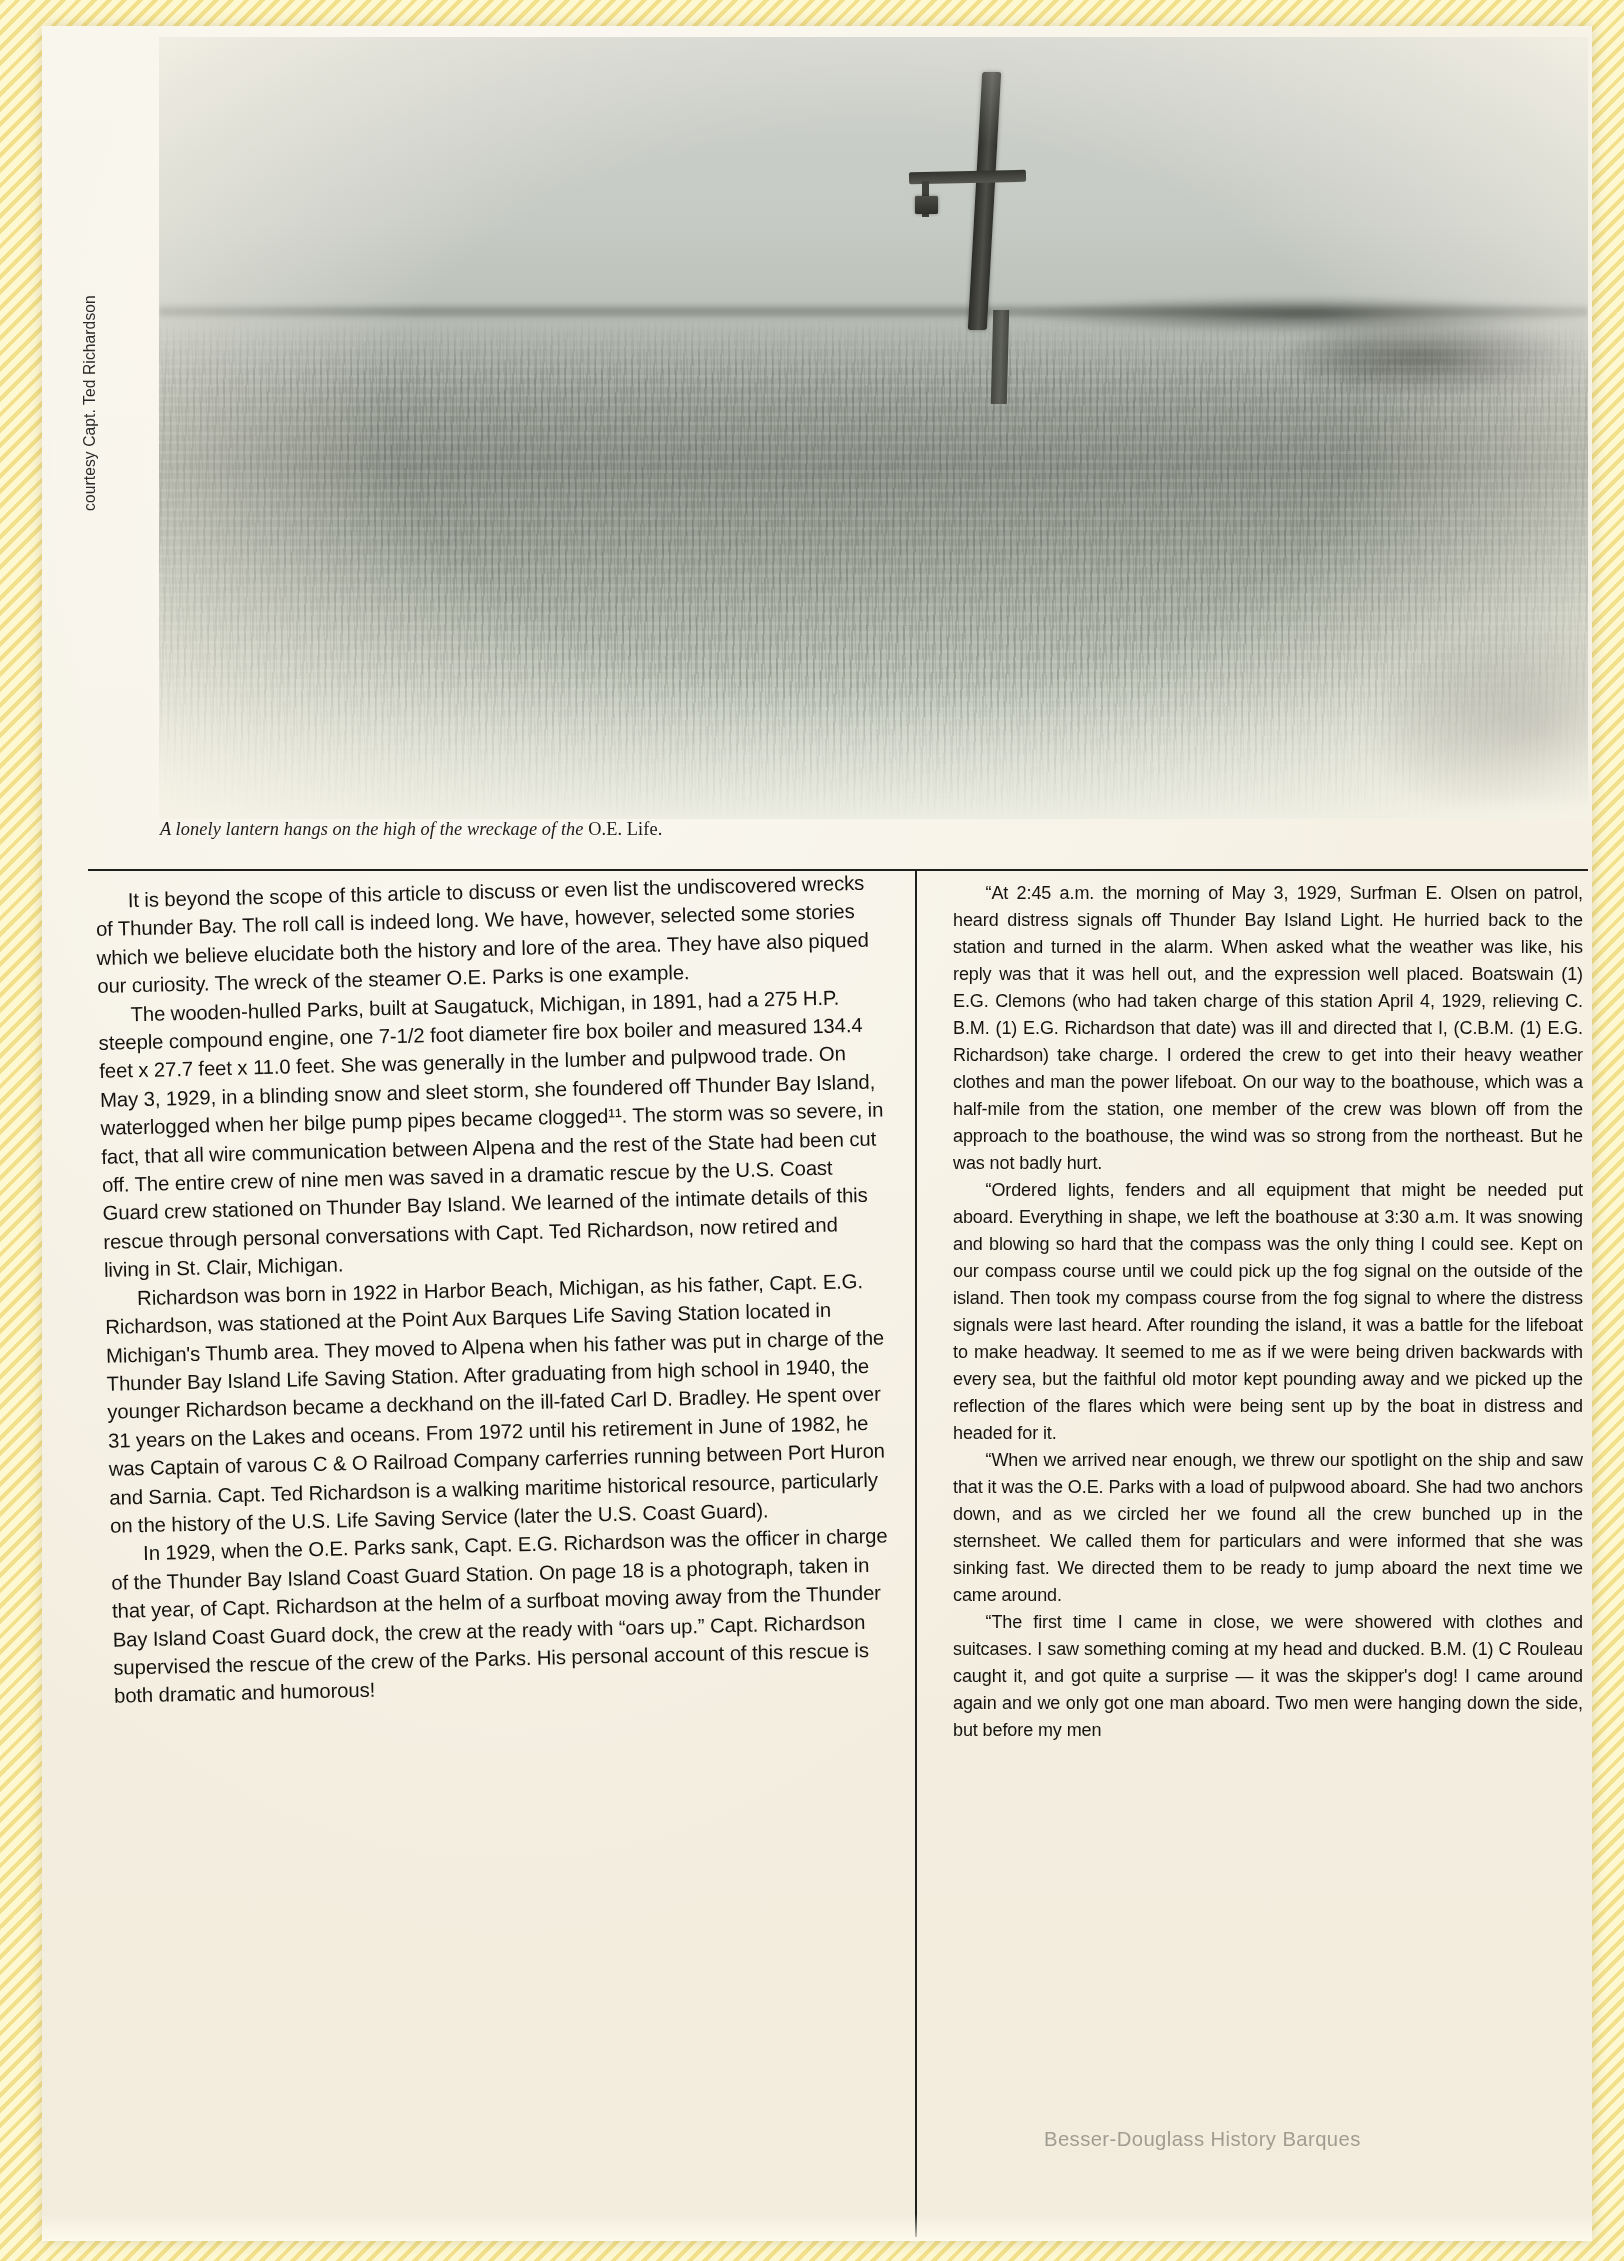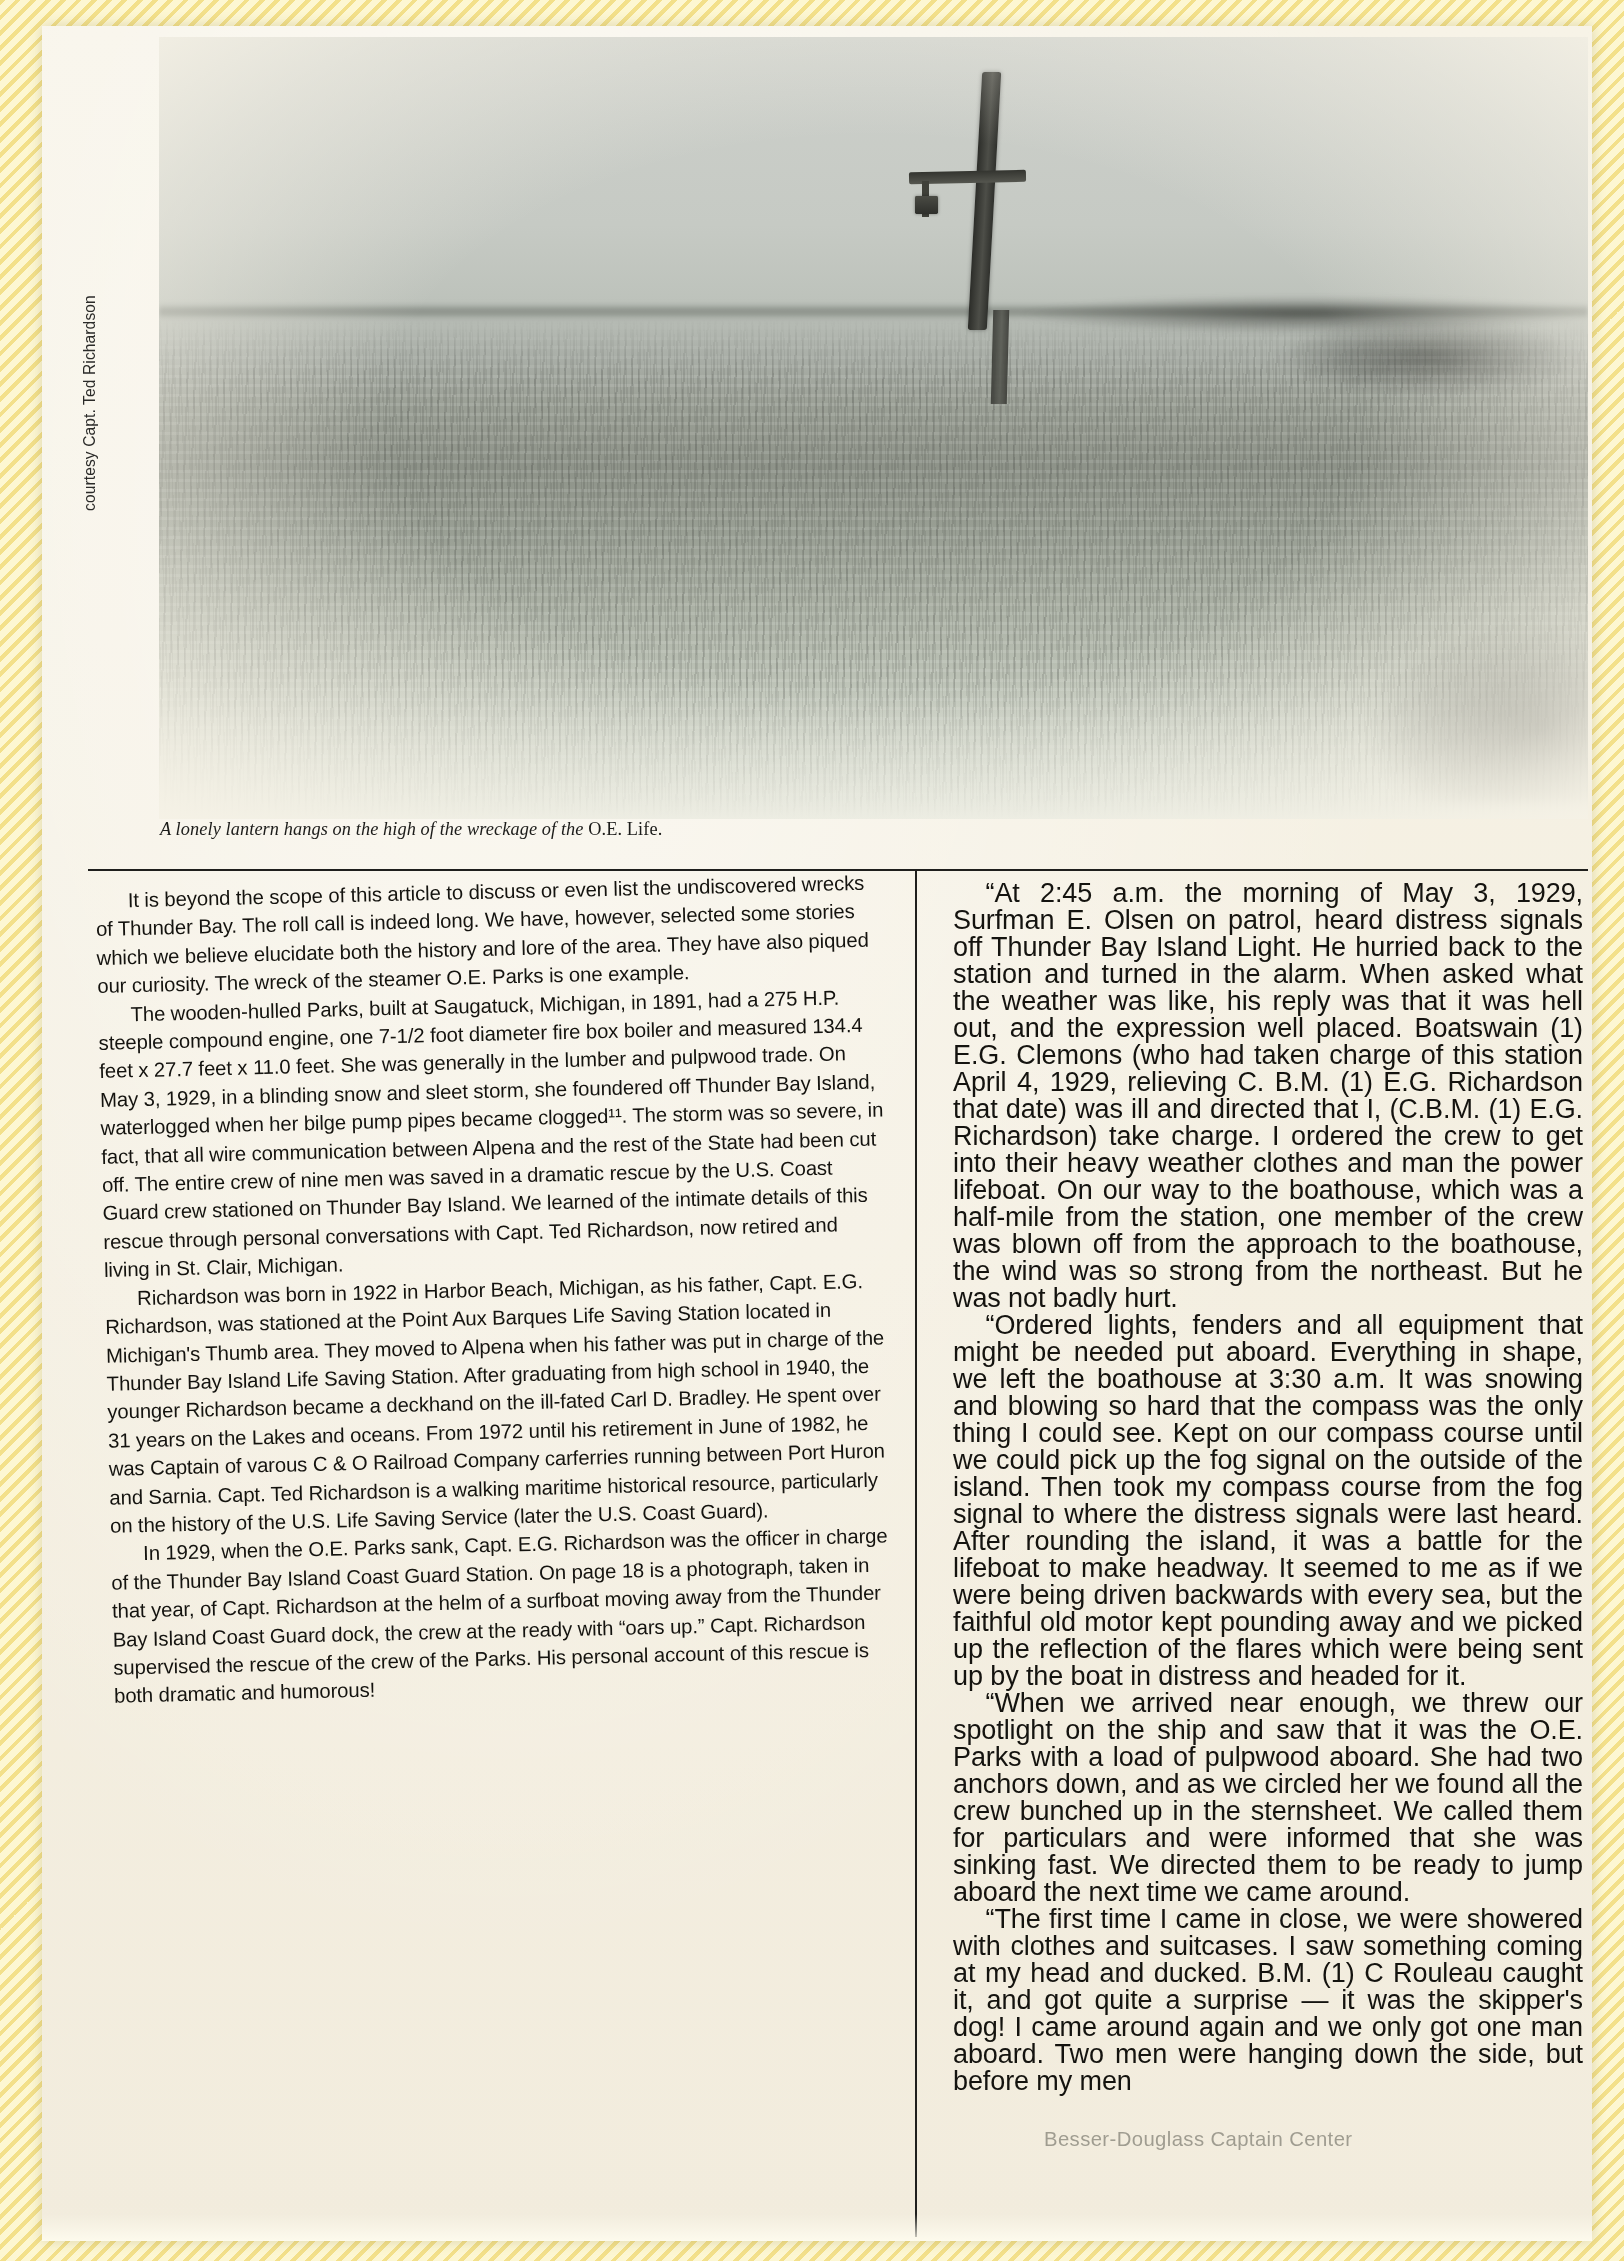--- a/index.html
+++ b/index.html
@@ -262,21 +262,21 @@
     line-height: 27.4px;
     text-align: justify;
     letter-spacing: -0.1px;
   }
   #col-left p {
     font-size: 20.3px;
     line-height: 28.4px;
     text-align: left;
   }
   #col-right p {
-    font-size: 27px;
+    font-size: 18px;
     line-height: 27px;
   }
 
   
   #watermark {
     position: absolute;
     left: 1002px;
     top: 2102px;
     font-family: "Liberation Sans", sans-serif;
     font-size: 20.3px;
@@ -335,17 +335,17 @@
       <p>In 1929, when the O.E. Parks sank, Capt. E.G. Richardson was the officer in charge of the Thunder Bay Island Coast Guard Station. On page 18 is a photograph, taken in that year, of Capt. Richardson at the helm of a surfboat moving away from the Thunder Bay Island Coast Guard dock, the crew at the ready with “oars up.” Capt. Richardson supervised the rescue of the crew of the Parks. His personal account of this rescue is both dramatic and humorous!</p>
     </div>
 
     <div class="column" id="col-right">
       <p>“At 2:45 a.m. the morning of May 3, 1929, Surfman E. Olsen on patrol, heard distress signals off Thunder Bay Island Light. He hurried back to the station and turned in the alarm. When asked what the weather was like, his reply was that it was hell out, and the expression well placed. Boatswain (1) E.G. Clemons (who had taken charge of this station April 4, 1929, relieving C. B.M. (1) E.G. Richardson that date) was ill and directed that I, (C.B.M. (1) E.G. Richardson) take charge. I ordered the crew to get into their heavy weather clothes and man the power lifeboat. On our way to the boathouse, which was a half-mile from the station, one member of the crew was blown off from the approach to the boathouse, the wind was so strong from the northeast. But he was not badly hurt.</p>
       <p>“Ordered lights, fenders and all equipment that might be needed put aboard. Everything in shape, we left the boathouse at 3:30 a.m. It was snowing and blowing so hard that the compass was the only thing I could see. Kept on our compass course until we could pick up the fog signal on the outside of the island. Then took my compass course from the fog signal to where the distress signals were last heard. After rounding the island, it was a battle for the lifeboat to make headway. It seemed to me as if we were being driven backwards with every sea, but the faithful old motor kept pounding away and we picked up the reflection of the flares which were being sent up by the boat in distress and headed for it.</p>
       <p>“When we arrived near enough, we threw our spotlight on the ship and saw that it was the O.E. Parks with a load of pulpwood aboard. She had two anchors down, and as we circled her we found all the crew bunched up in the sternsheet. We called them for particulars and were informed that she was sinking fast. We directed them to be ready to jump aboard the next time we came around.</p>
       <p>“The first time I came in close, we were showered with clothes and suitcases. I saw something coming at my head and ducked. B.M. (1) C Rouleau caught it, and got quite a surprise — it was the skipper's dog! I came around again and we only got one man aboard. Two men were hanging down the side, but before my men</p>
     </div>
 
-    <div id="watermark">Besser-Douglass Captain Center</div>
+    <div id="watermark">Besser-Douglass History Barques</div>
     <div id="bottom-fade"></div>
   </div>
 </div>
 
 
 </body></html>

